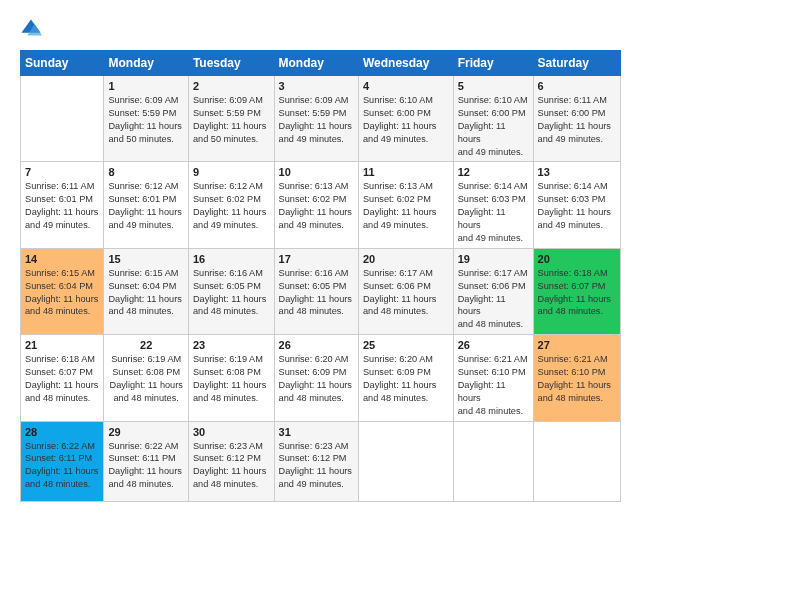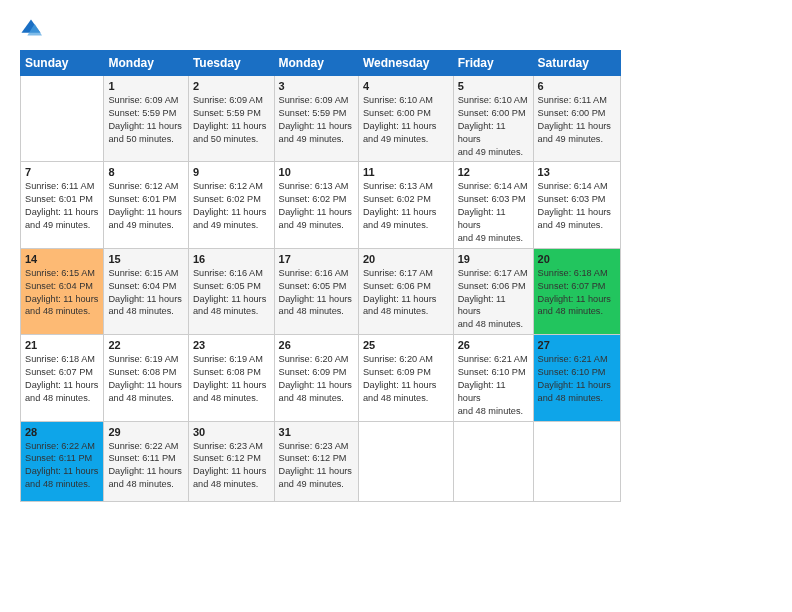--- a/index.html
+++ b/index.html
@@ -208,41 +208,41 @@
           <td style="background: #22c55e;">
             <span class="day-number">20</span>
             <div class="day-info">Sunrise: 6:18 AM<br>Sunset: 6:07 PM<br>Daylight: 11 hours<br>and 48 minutes.</div>
           </td>
         </tr>
         <tr>
           <td style="background: rgb(255, 255, 255);">
             <span class="day-number">21</span>
             <div class="day-info">Sunrise: 6:18 AM<br>Sunset: 6:07 PM<br>Daylight: 11 hours<br>and 48 minutes.</div>
           </td>
-          <td style="background: rgb(255, 255, 255);">
+          <td style="background: rgb(255, 255, 255); text-align: center;">
             <span class="day-number">22</span>
             <div class="day-info">Sunrise: 6:19 AM<br>Sunset: 6:08 PM<br>Daylight: 11 hours<br>and 48 minutes.</div>
           </td>
           <td style="background: rgb(255, 255, 255);">
             <span class="day-number">23</span>
             <div class="day-info">Sunrise: 6:19 AM<br>Sunset: 6:08 PM<br>Daylight: 11 hours<br>and 48 minutes.</div>
           </td>
           <td style="background: rgb(255, 255, 255);">
             <span class="day-number">26</span>
             <div class="day-info">Sunrise: 6:20 AM<br>Sunset: 6:09 PM<br>Daylight: 11 hours<br>and 48 minutes.</div>
           </td>
           <td style="background: rgb(255, 255, 255);">
             <span class="day-number">25</span>
             <div class="day-info">Sunrise: 6:20 AM<br>Sunset: 6:09 PM<br>Daylight: 11 hours<br>and 48 minutes.</div>
           </td>
           <td style="background: rgb(255, 255, 255);">
             <span class="day-number">26</span>
             <div class="day-info">Sunrise: 6:21 AM<br>Sunset: 6:10 PM<br>Daylight: 11 hours<br>and 48 minutes.</div>
           </td>
-          <td style="background: #0ea5e9;">
+          <td style="background: #fdba74;">
             <span class="day-number">27</span>
             <div class="day-info">Sunrise: 6:21 AM<br>Sunset: 6:10 PM<br>Daylight: 11 hours<br>and 48 minutes.</div>
           </td>
         </tr>
         <tr>
           <td style="background: #0ea5e9;">
             <span class="day-number">28</span>
             <div class="day-info">Sunrise: 6:22 AM<br>Sunset: 6:11 PM<br>Daylight: 11 hours<br>and 48 minutes.</div>
           </td>
           <td style="background: rgb(245, 245, 245);">

